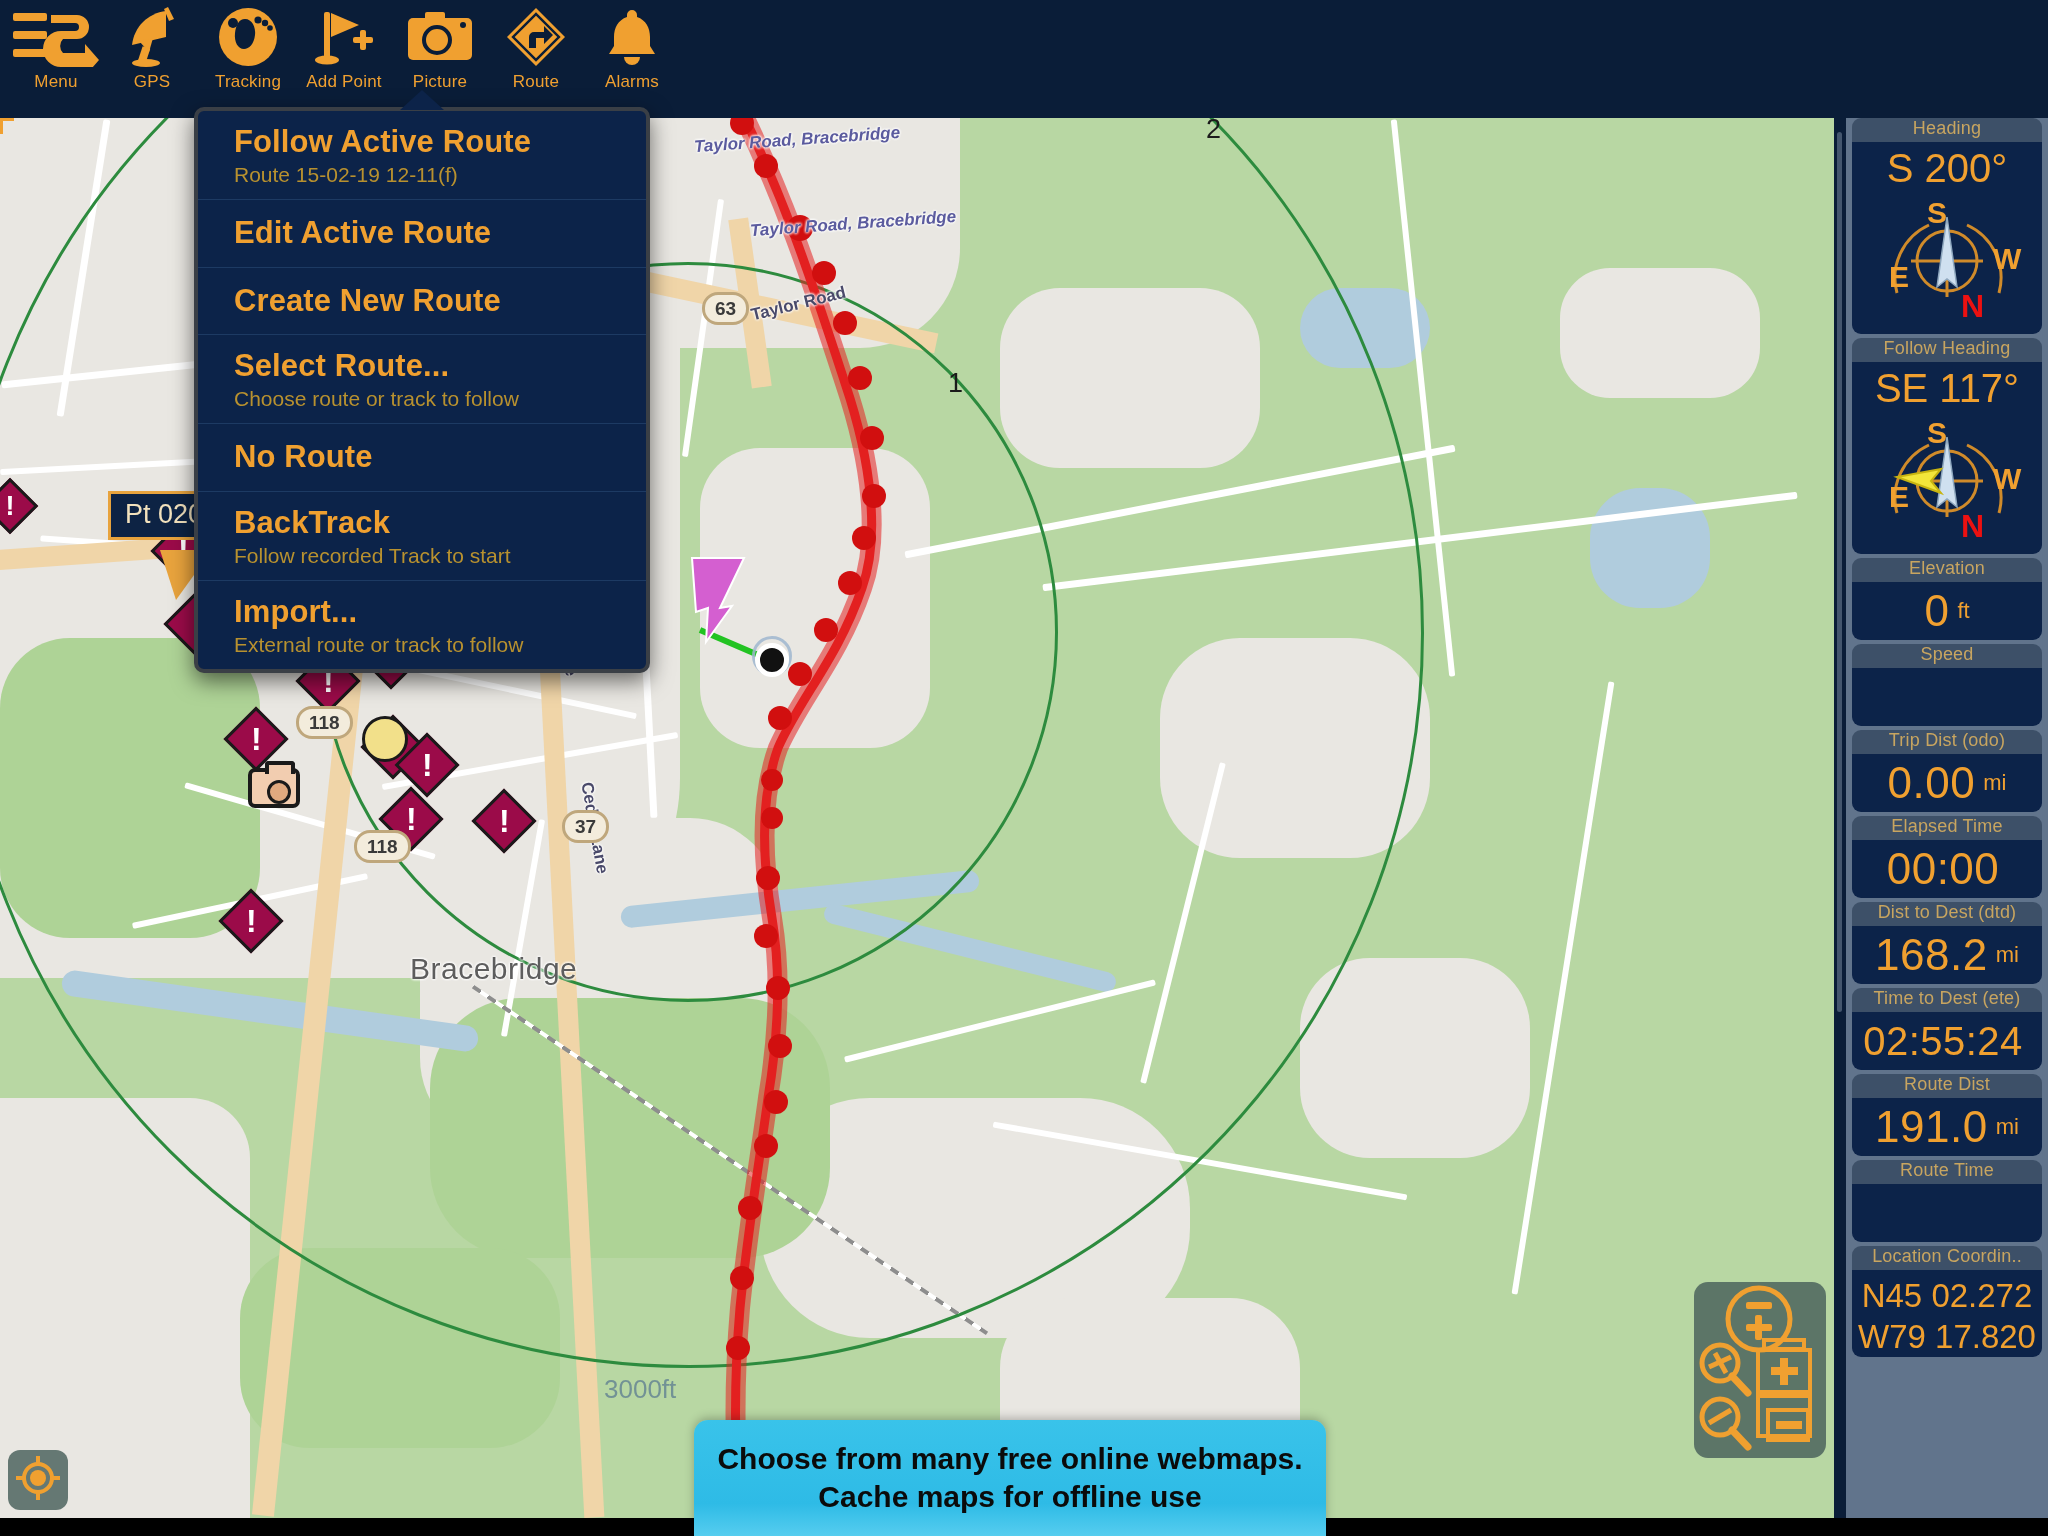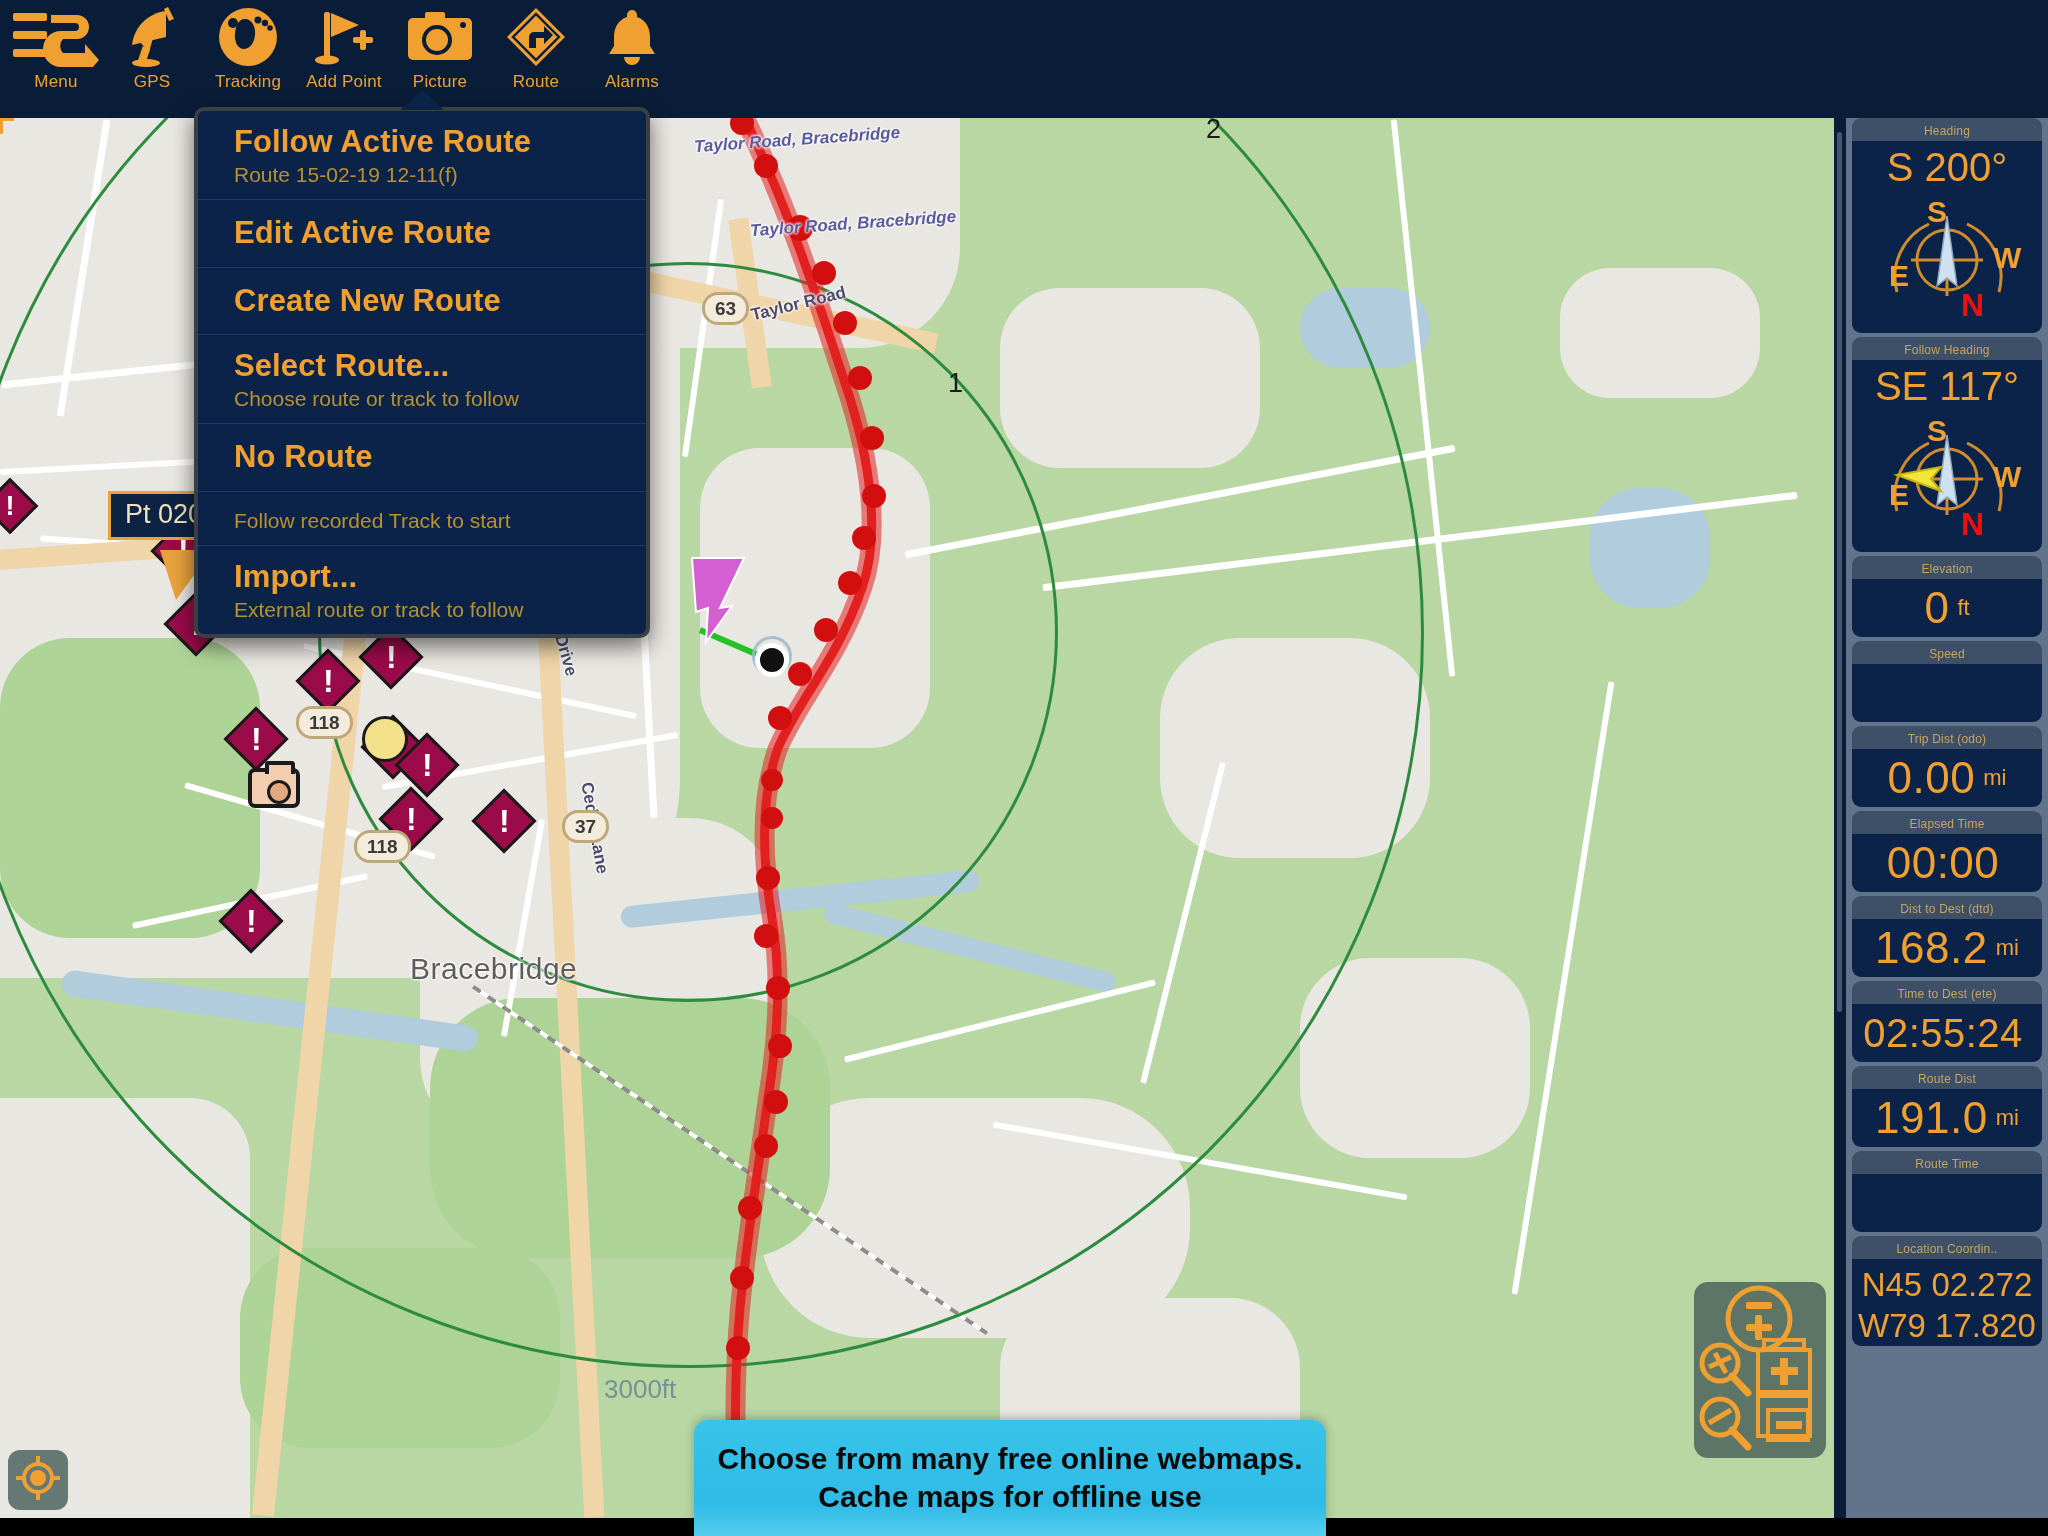--- a/index.html
+++ b/index.html
@@ -153,22 +153,22 @@
 
   
   #sidebar {
     position: absolute; right: 0; top: 118px; width: 202px; height: 1400px;
     background: #61748c; padding: 0 6px;
     display: flex; flex-direction: column; gap: 4px;
     z-index: 30;
   }
   .panel { flex: none; }
   .p-head {
-    background: #3d5068; color: #c8a560; font-size: 12px;
-    text-align: center; border-radius: 9px 9px 0 0; padding: 6px 0 3px 0;
+    background: #3d5068; color: #c8a560; font-size: 18px;
+    text-align: center; border-radius: 9px 9px 0 0; padding: 0 0 3px 0;
     letter-spacing: .2px; overflow: hidden; white-space: nowrap;
   }
   .p-body {
     background: #0c2349; border-radius: 0 0 9px 9px;
     display: flex; align-items: center; justify-content: center;
     color: #f0a030;
   }
   .big { font-size: 44px; font-weight: normal; letter-spacing: .5px; }
   .unit { font-size: 22px; margin-left: 8px; }
   .compass-val { font-size: 40px; text-align: right; }
@@ -499,20 +499,21 @@
     <div class="mi">
       <div class="mi-title">Select Route...</div>
       <div class="mi-sub">Choose route or track to follow</div>
     </div>
 
     <div class="mi tall">
       <div class="mi-title">No Route</div>
     </div>
 
     <div class="mi">
+      <div class="mi-title">BackTrack</div>
       <div class="mi-sub">Follow recorded Track to start</div>
     </div>
 
     <div class="mi">
       <div class="mi-title">Import...</div>
       <div class="mi-sub">External route or track to follow</div>
     </div>
   </div>
 
   <div id="mapctrl">

